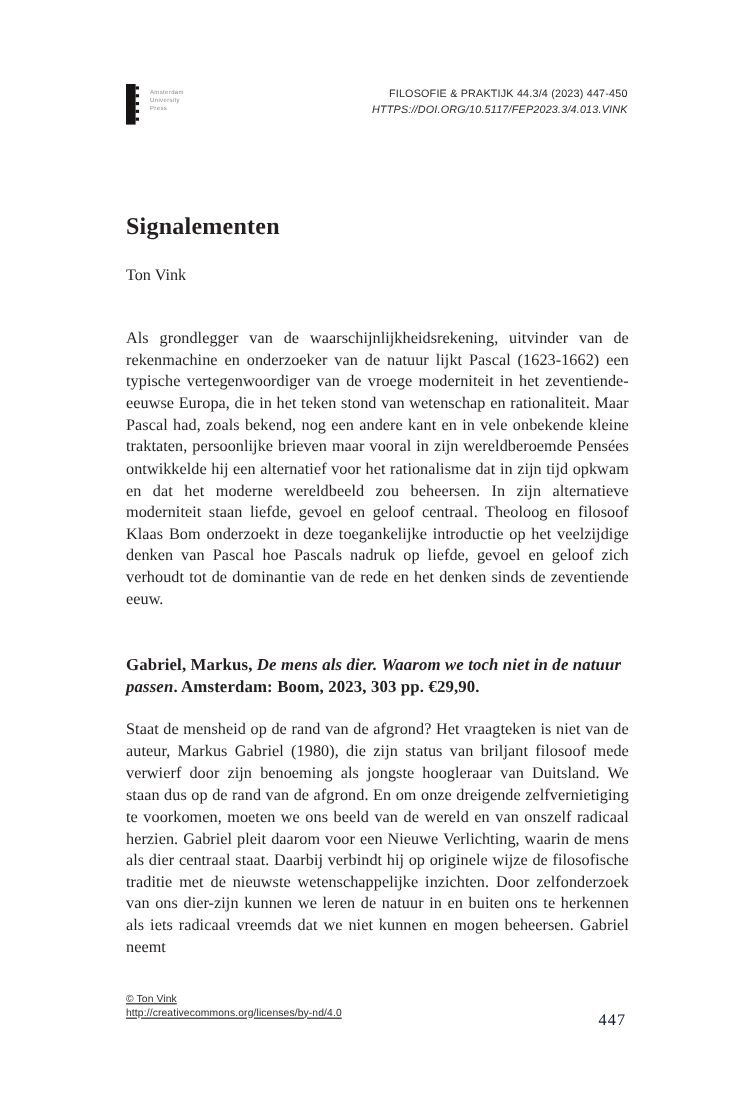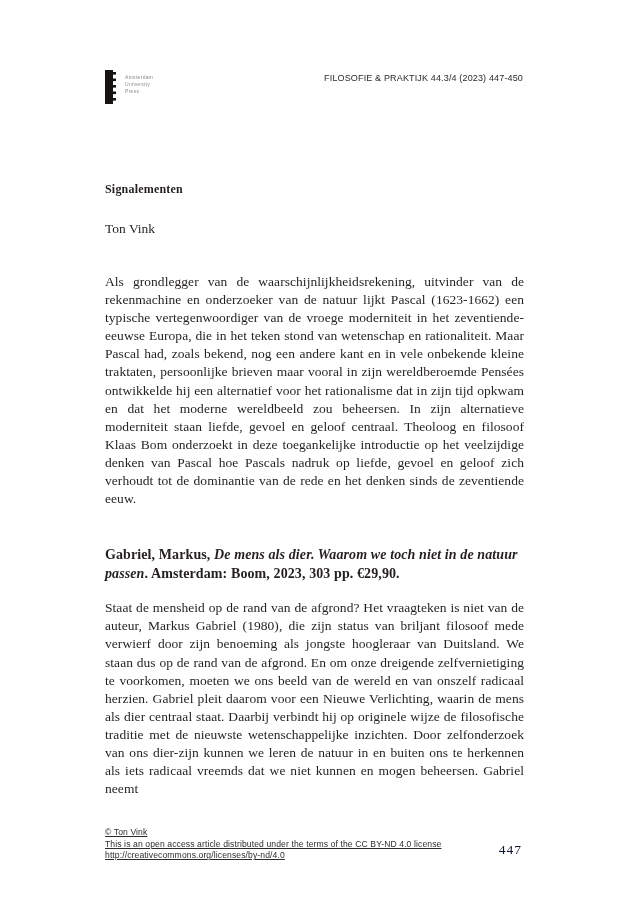--- a/index.html
+++ b/index.html
@@ -42,21 +42,21 @@
     margin-top: 2px;
   }
   .doi { font-style: italic; }
 
   
   main {
     position: absolute;
     left: 105px; width: 419px; top: 178px;
   }
   h1.article-title {
-    font-size: 12px;
+    font-size: 20px;
     font-weight: bold;
     letter-spacing: 0.2px;
     line-height: 22px;
   }
   .author {
     margin-top: 21px;
     font-size: 13.5px;
   }
   section.review { margin-top: 36px; }
   section.review + section.review { margin-top: 37px; }
@@ -111,37 +111,37 @@
         <rect x="8" y="28" width="3" height="2.6" fill="#171514"></rect>
       </svg>
       <div class="logo-text">
         <div>Amsterdam</div>
         <div>University</div>
         <div>Press</div>
       </div>
     </div>
     <div class="header-meta">
       <div class="journal-ref">FILOSOFIE &amp; PRAKTIJK 44.3/4 (2023) 447-450</div>
+      <div class="doi">HTTPS://DOI.ORG/10.5117/FEP2023.3/4.013.VINK</div>
     </div>
   </header>
 
   <main>
     <h1 class="article-title">Signalementen</h1>
     <div class="author">Ton Vink</div>
 
     <section class="review">
       <p class="review-body">Als grondlegger van de waarschijnlijkheidsrekening, uitvinder van de rekenmachine en onderzoeker van de natuur lijkt Pascal (1623-1662) een typische vertegenwoordiger van de vroege moderniteit in het zeventiende-eeuwse Europa, die in het teken stond van wetenschap en rationaliteit. Maar Pascal had, zoals bekend, nog een andere kant en in vele onbekende kleine traktaten, persoonlijke brieven maar vooral in zijn wereldberoemde Pensées ontwikkelde hij een alternatief voor het rationalisme dat in zijn tijd opkwam en dat het moderne wereldbeeld zou beheersen. In zijn alternatieve moderniteit staan liefde, gevoel en geloof centraal. Theoloog en filosoof Klaas Bom onderzoekt in deze toegankelijke introductie op het veelzijdige denken van Pascal hoe Pascals nadruk op liefde, gevoel en geloof zich verhoudt tot de dominantie van de rede en het denken sinds de zeventiende eeuw.</p>
     </section>
 
     <section class="review">
       <h2 class="review-heading"><span>Gabriel, Markus, </span><em>De mens als dier. Waarom we toch niet in de natuur passen</em><span>. Amsterdam: Boom, 2023, 303 pp. €29,90.</span></h2>
       <p class="review-body">Staat de mensheid op de rand van de afgrond? Het vraagteken is niet van de auteur, Markus Gabriel (1980), die zijn status van briljant filosoof mede verwierf door zijn benoeming als jongste hoogleraar van Duitsland. We staan dus op de rand van de afgrond. En om onze dreigende zelfvernietiging te voorkomen, moeten we ons beeld van de wereld en van onszelf radicaal herzien. Gabriel pleit daarom voor een Nieuwe Verlichting, waarin de mens als dier centraal staat. Daarbij verbindt hij op originele wijze de filosofische traditie met de nieuwste wetenschappelijke inzichten. Door zelfonderzoek van ons dier-zijn kunnen we leren de natuur in en buiten ons te herkennen als iets radicaal vreemds dat we niet kunnen en mogen beheersen. Gabriel neemt</p>
     </section>
   </main>
 
   <footer>
     <div class="copyright">© Ton Vink</div>
-    <div class="license">This is an open access article distributed under the terms of the CC BY-ND 4.0 license</div>
     <div><a class="license-url" href="#">http://creativecommons.org/licenses/by-nd/4.0</a></div>
     <div class="page-number">447</div>
   </footer>
 
 </div>
 
 </body></html>

